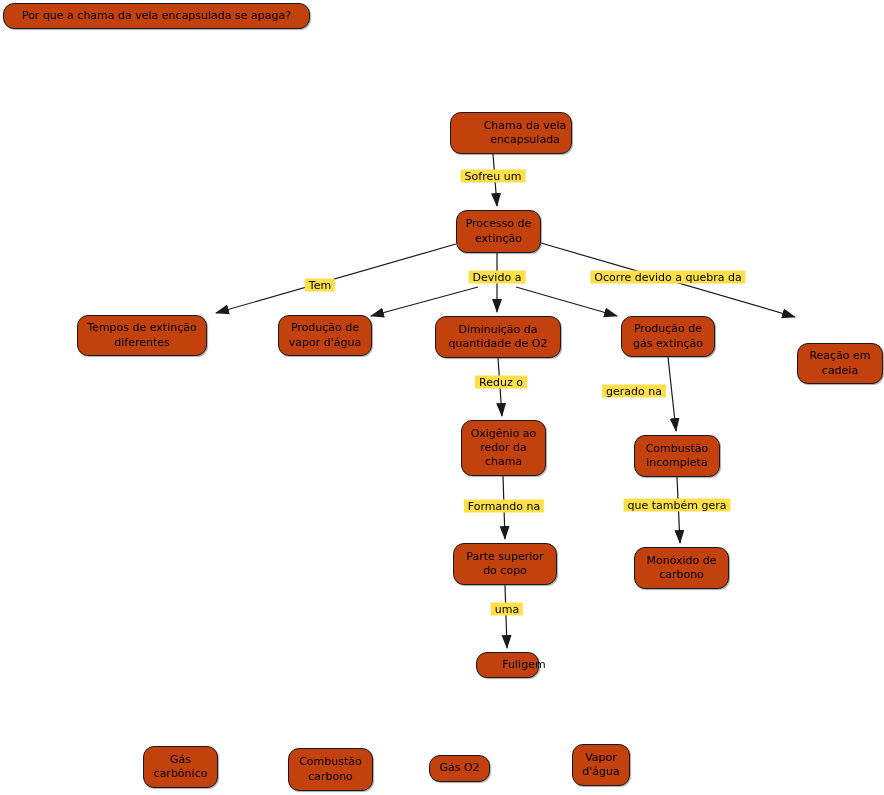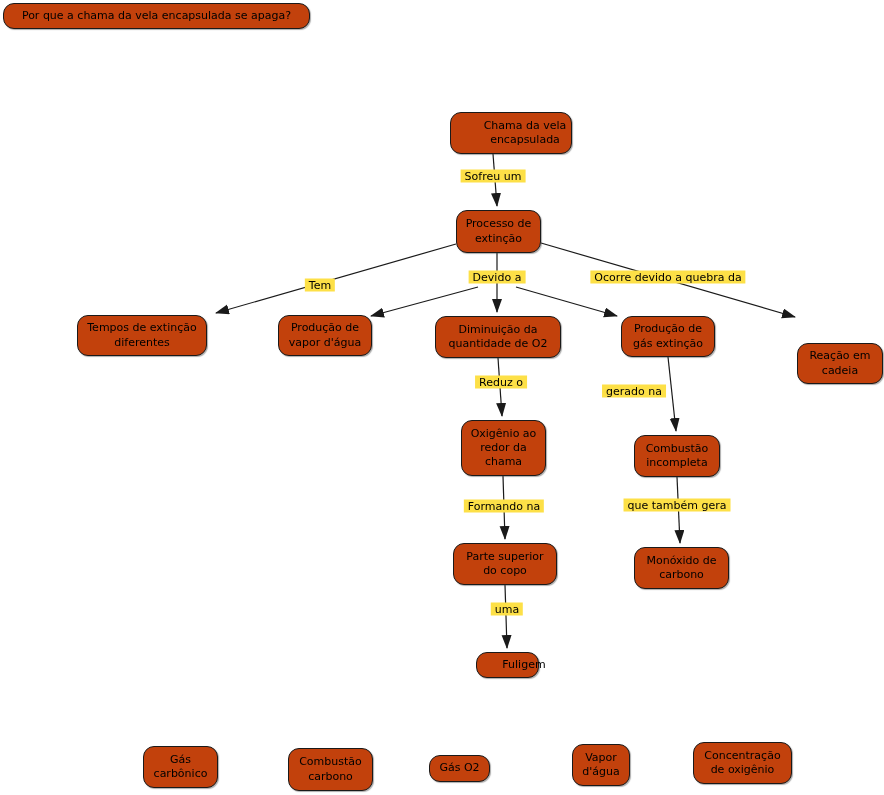--- a/index.html
+++ b/index.html
@@ -82,15 +82,14 @@
   <div class="edge-label" style="left:501px;top:382px;">Reduz o</div>
   <div class="edge-label" style="left:504px;top:506px;">Formando na</div>
   <div class="edge-label" style="left:507px;top:609px;">uma</div>
   <div class="edge-label" style="left:634px;top:391px;">gerado na</div>
   <div class="edge-label" style="left:677px;top:505px;">que também gera</div>
 
   <div class="node" style="left:143px;top:746px;width:75px;height:42px;">Gás carbônico</div>
   <div class="node" style="left:288px;top:748px;width:85px;height:43px;">Combustão carbono</div>
   <div class="node" style="left:429px;top:755px;width:61px;height:27px;">Gás O2</div>
   <div class="node" style="left:572px;top:744px;width:58px;height:42px;">Vapor d'água</div>
-  <div class="node" style="left:693px;top:742px;width:99px;height:42px;">Concentração de oxigênio</div>
 
 </div>
 
 </body></html>

